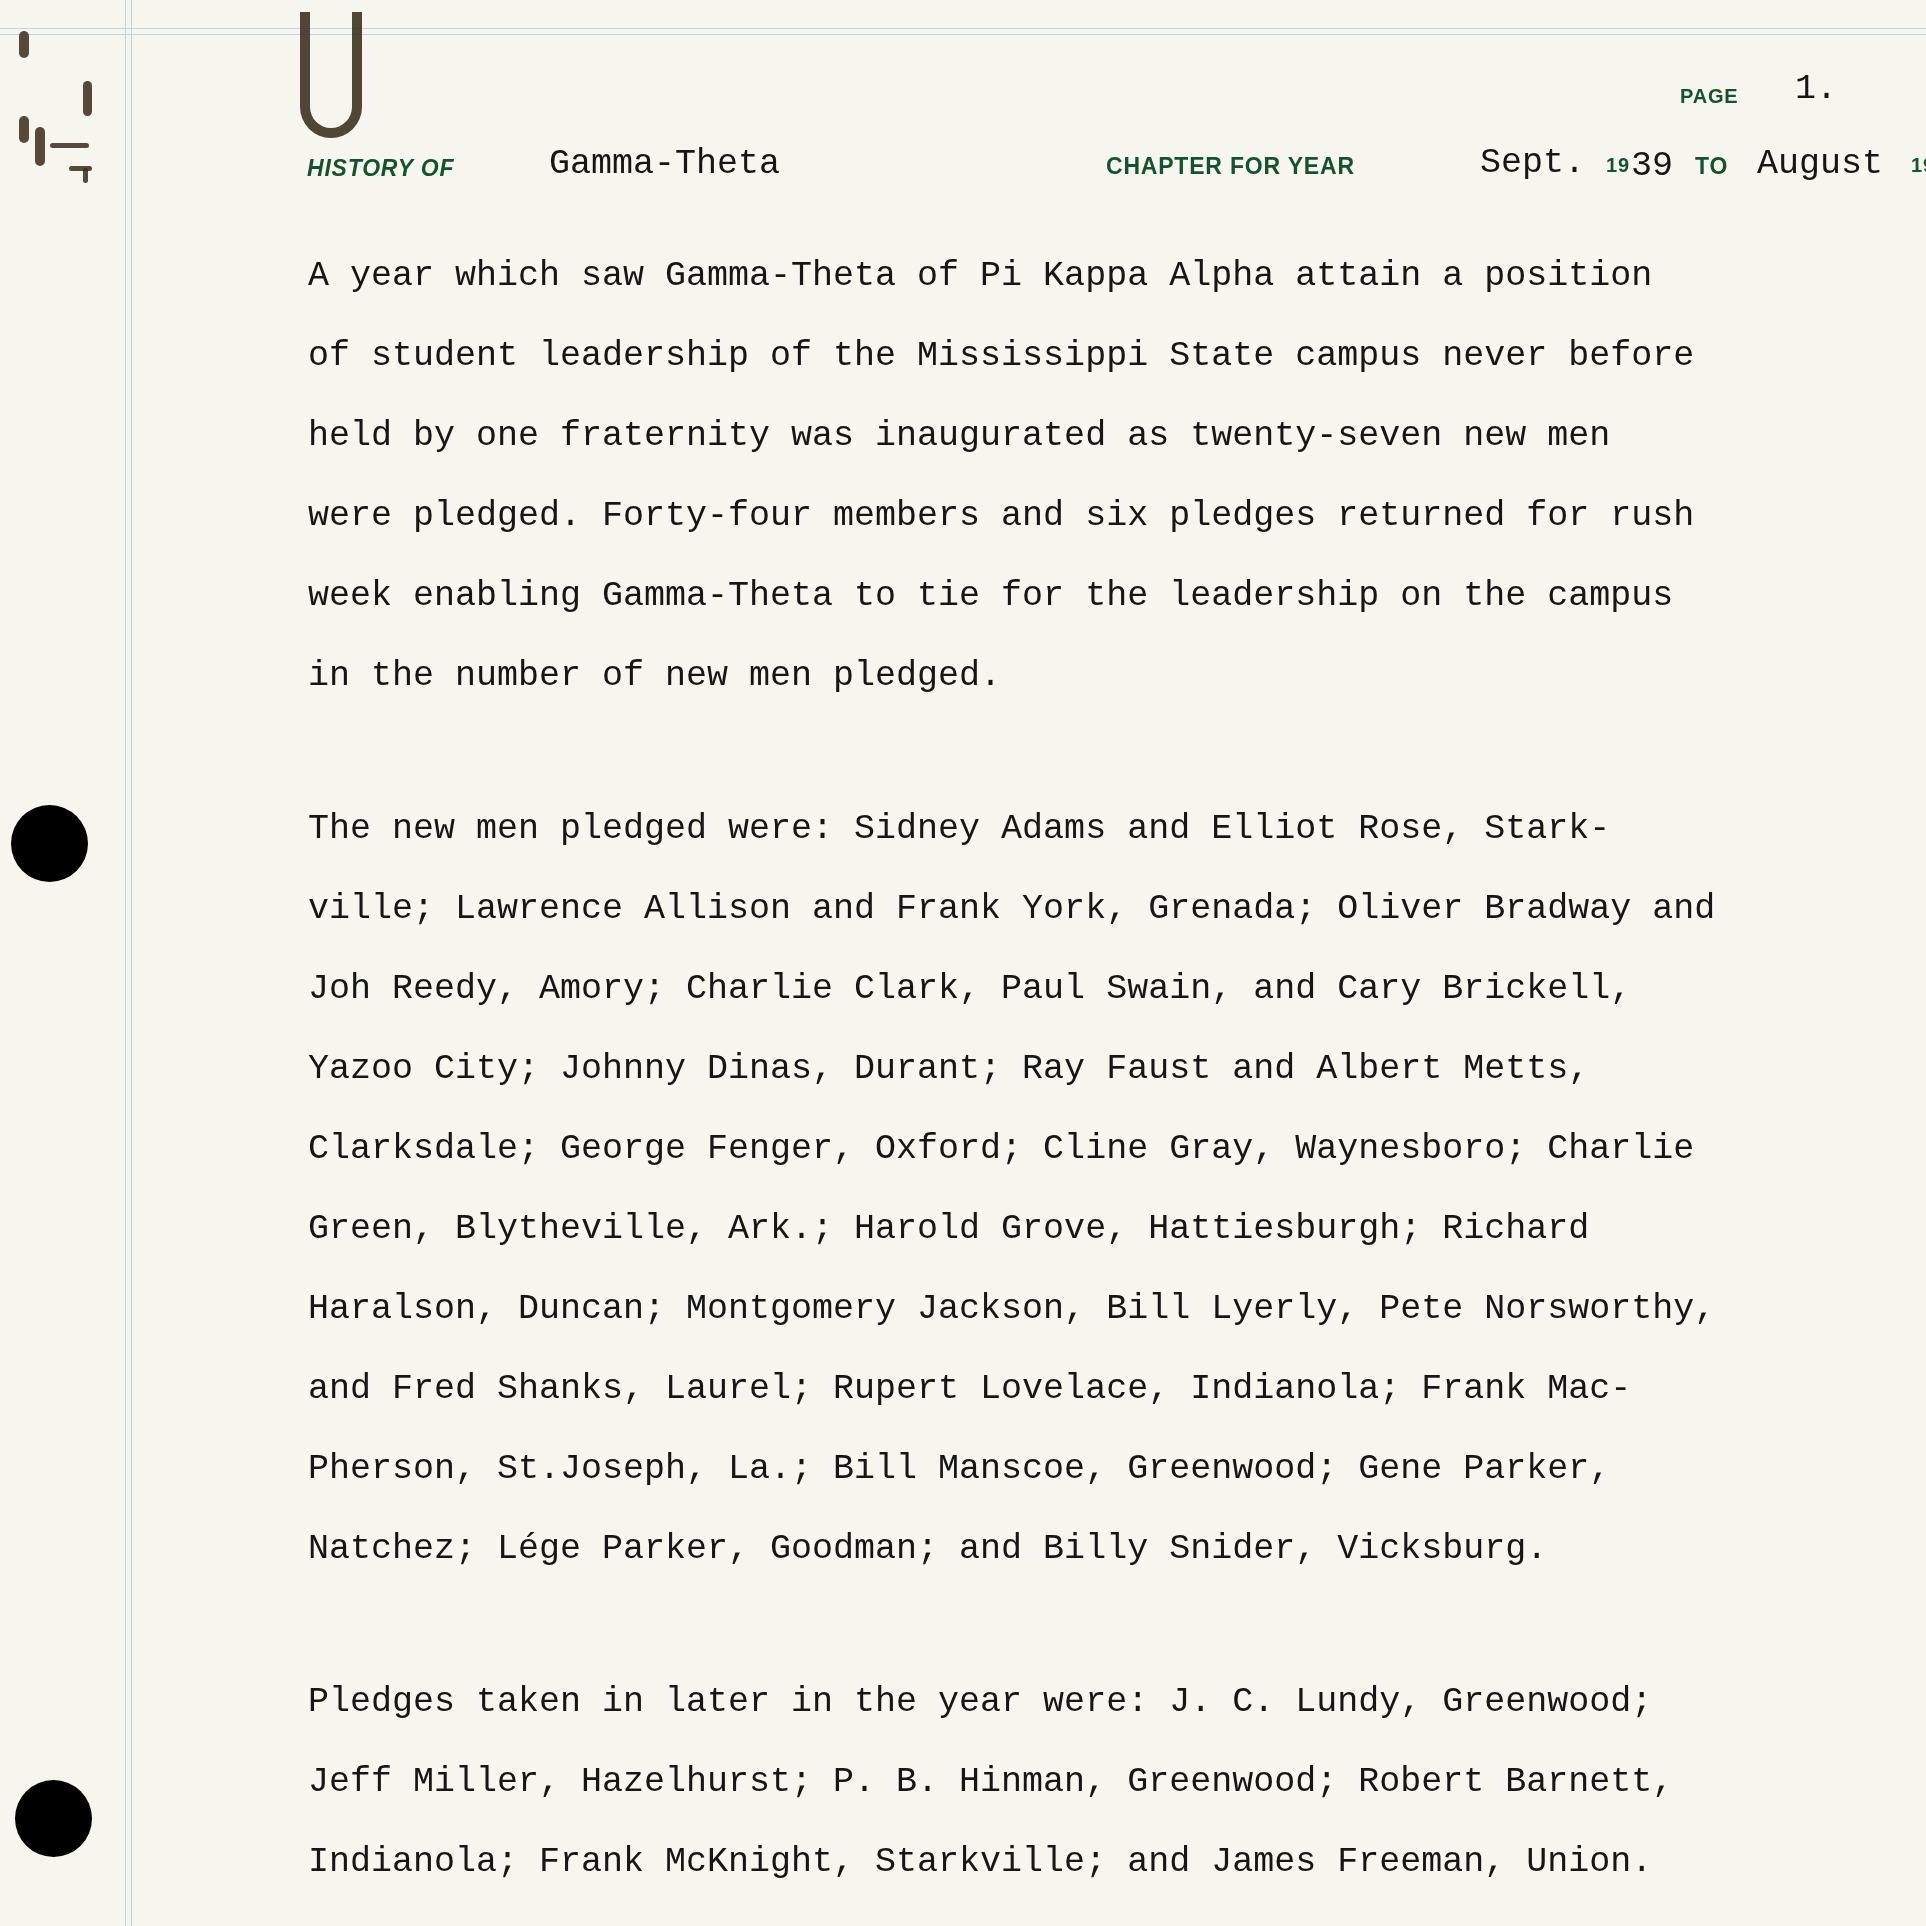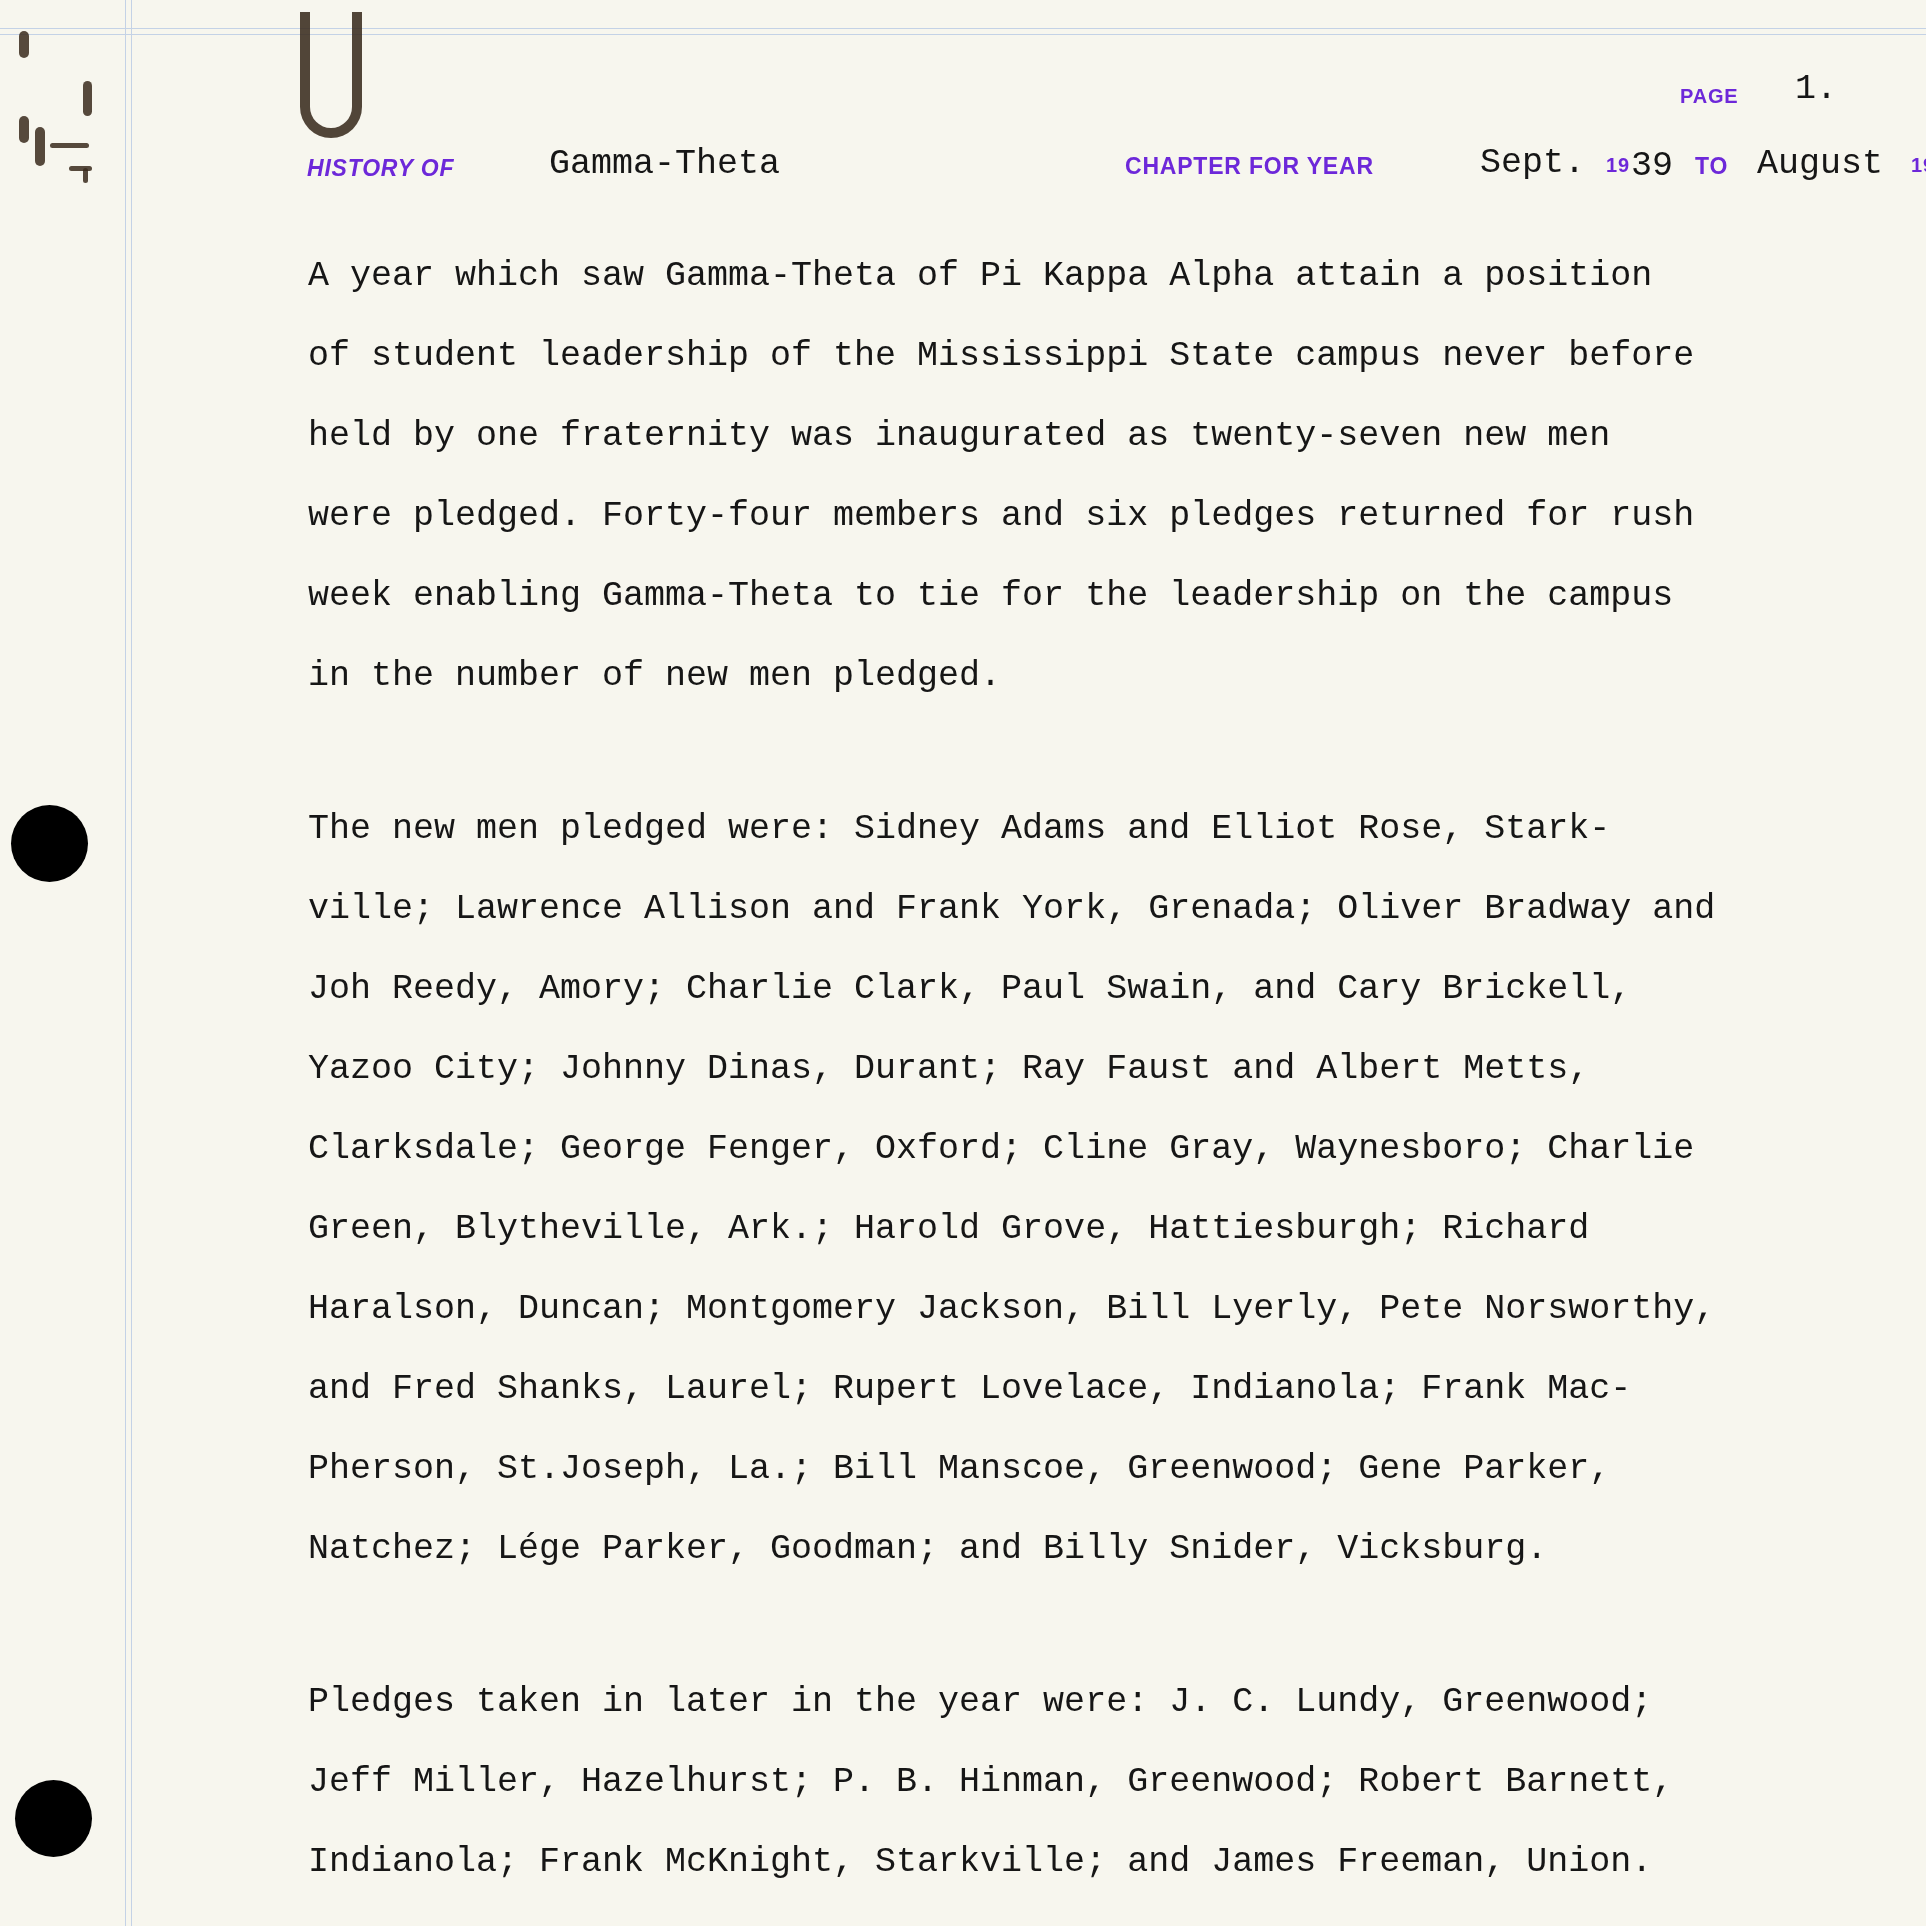--- a/index.html
+++ b/index.html
@@ -12,21 +12,21 @@
     clip-path: polygon(0 0, 100% 0, 100% 100%, 23px 100%, 0 2581px);
   }
   .rule-h { position: absolute; left: 0; right: 0; height: 5.4px;
     border-top: 1.5px solid #c4d2e6; border-bottom: 1.5px solid #c4d2e6; }
   .rule-v { position: absolute; top: 0; bottom: 0; width: 5.4px;
     border-left: 1.5px solid #c4d2e6; border-right: 1.5px solid #c4d2e6; }
   .hole { position: absolute; width: 77px; height: 77px; border-radius: 50%; background: #000; }
   .stain { position: absolute; background: #3a2a1c; border-radius: 11.6px; opacity: .85; }
   .clip { position: absolute; border: 10.8px solid #3b2d20; border-top: none;
     border-radius: 0 0 35px 35px; opacity: .88; }
-  .form { position: absolute; color: #6d28d9; font-family: "Liberation Sans", sans-serif;
+  .form { position: absolute; color: #14532d; font-family: "Liberation Sans", sans-serif;
     font-weight: bold; font-size: 23px; letter-spacing: 0.8px; white-space: nowrap; }
   .form.small { font-size: 20px; }
   .typed { position: absolute; color: #161616; font-family: "Liberation Mono", monospace;
     font-size: 35px; white-space: nowrap; }
   .body-text { position: absolute; left: 308px; top: 216px; width: 1687px;
     color: #161616; font-family: "Liberation Mono", monospace; font-size: 35px;
     line-height: 40px; }
   .para { margin: 0 0 33px 0; white-space: pre-line; }
   .para .line { display: block; white-space: nowrap; }
 </style>
@@ -50,21 +50,21 @@
   <div class="stain" style="left:50px; top:143px; width:39px; height:5.4px;"></div>
   <div class="stain" style="left:69px; top:166px; width:23px; height:4.6px;"></div>
   <div class="stain" style="left:83px; top:168px; width:5.4px; height:15.4px;"></div>
 
   <span class="form small" style="left:1680px; top:85px;">PAGE</span>
   <span class="typed" style="left:1795px; top:69px;">1.</span>
 
   <span class="form" style="left:307px; top:155px;font-style:italic;">HISTORY OF</span>
   <span class="typed" style="left:549px; top:144px;">Gamma-Theta</span>
 
-  <span class="form" style="left:1106px; top:153px;margin-left:19px;">CHAPTER FOR YEAR</span>
+  <span class="form" style="left:1106px; top:153px;">CHAPTER FOR YEAR</span>
   <span class="typed" style="left:1480px; top:143px;">Sept.</span>
   <span class="form small" style="left:1606px; top:154px;">19</span>
   <span class="typed" style="left:1631px; top:146px;">39</span>
   <span class="form" style="left:1695px; top:153px;text-align:right;">TO</span>
   <span class="typed" style="left:1757px; top:144px;">August</span>
   <span class="form small" style="left:1911px; top:154px;">19</span>
 
   <div class="body-text">
     <div class="para">
       <span class="line">A year which saw Gamma-Theta of Pi Kappa Alpha attain a position</span>

